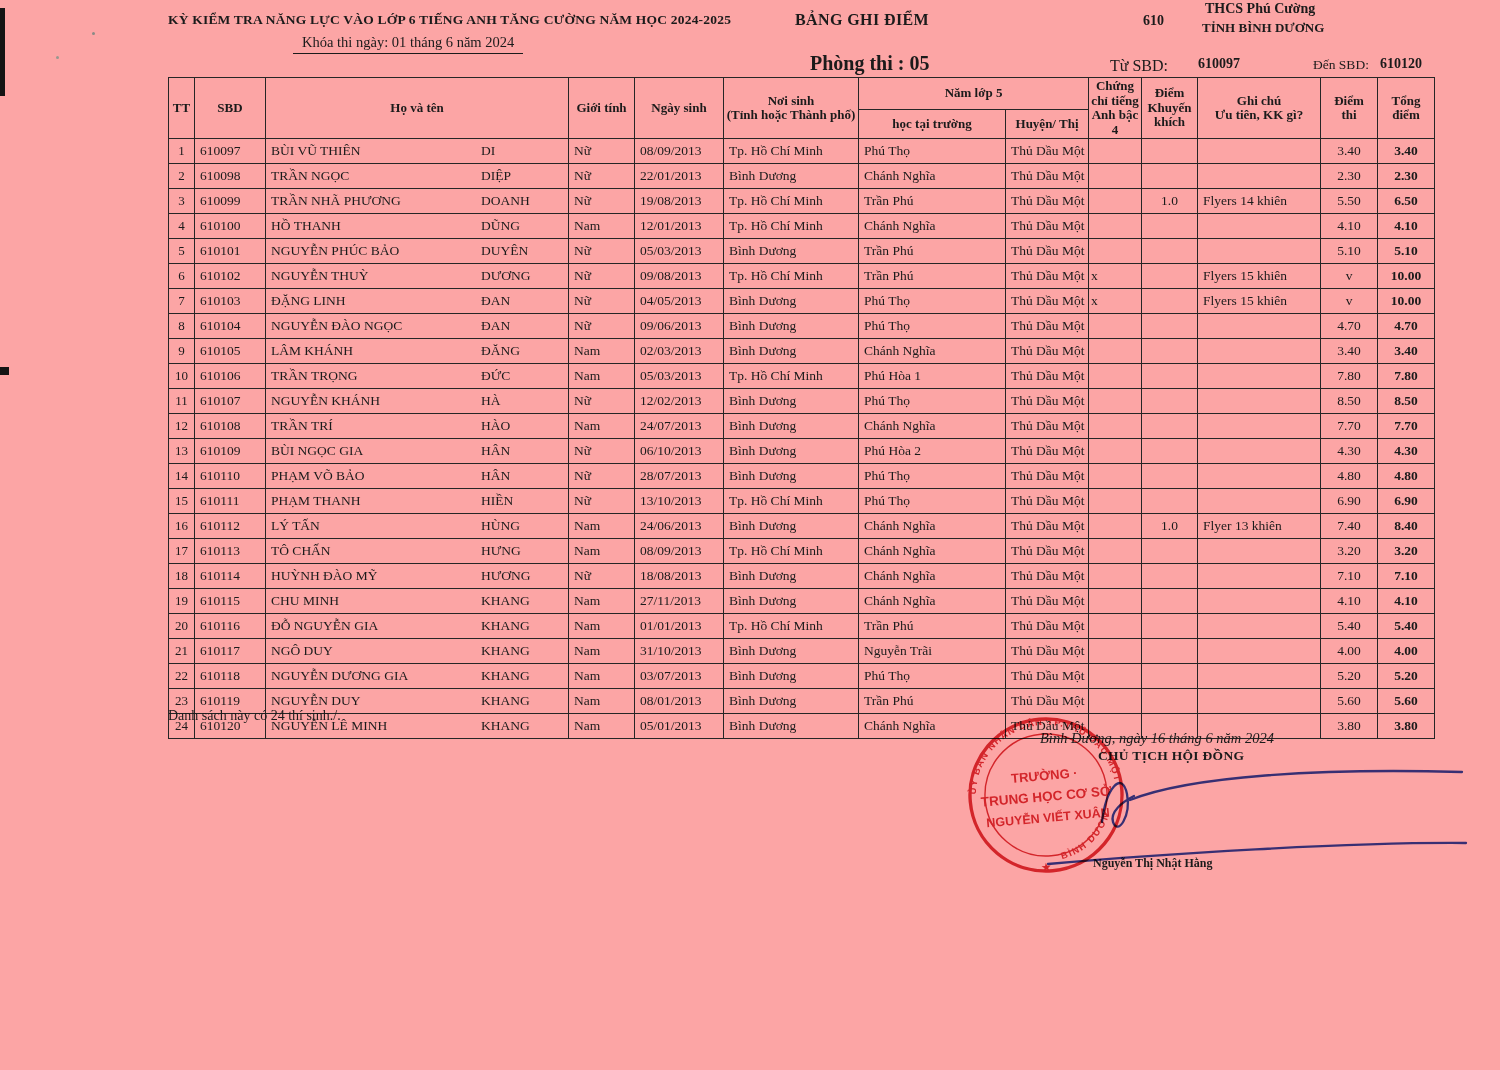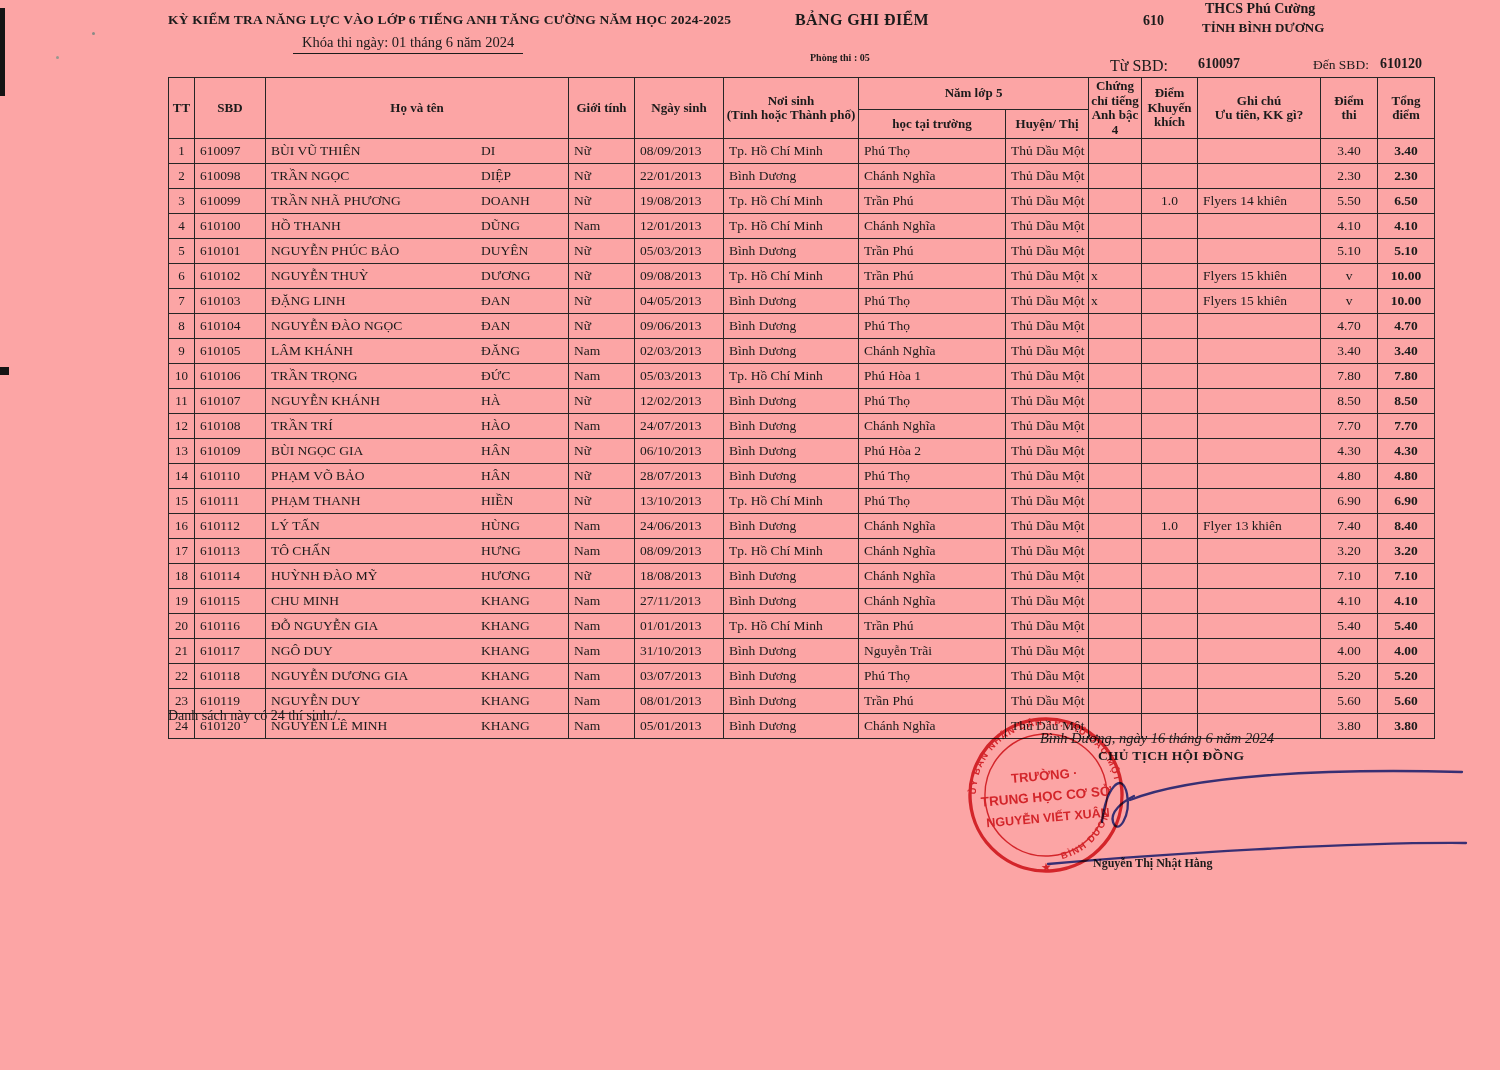--- a/index.html
+++ b/index.html
@@ -11,21 +11,21 @@
   }
   .abs { position:absolute; white-space:nowrap; }
 
   
   .doc-title   { left:168px; top:12px; font-size:13.5px; font-weight:bold; letter-spacing:.2px; }
   .khoa-thi    { left:293px; top:34px; font-size:14.5px; padding:0 9px 2px; border-bottom:1.6px solid #1b1b1b; }
   .sheet-title { left:795px; top:11px; font-size:16px; font-weight:bold; letter-spacing:.4px;text-align:center; }
   .school-code { left:1143px; top:13px; font-size:14px; font-weight:bold; }
   .school-name { left:1205px; top:1px; font-size:14px; font-weight:bold; }
   .province    { left:1202px; top:20px; font-size:13px; font-weight:bold; }
-  .room        { left:810px;  top:52px; font-size:10px; font-weight:bold; }
+  .room        { left:810px;  top:52px; font-size:20px; font-weight:bold; }
   .from-lbl    { left:1110px; top:57px; font-size:16px; }
   .from-val    { left:1198px; top:56px; font-size:14px; font-weight:bold; }
   .to-lbl      { left:1313px; top:57px; font-size:13.5px; }
   .to-val      { left:1380px; top:56px; font-size:14px; font-weight:bold; }
 
   
   table.score {
     position:absolute; left:168px; top:77px; width:1266px;
     border-collapse:collapse; table-layout:fixed;
   }

